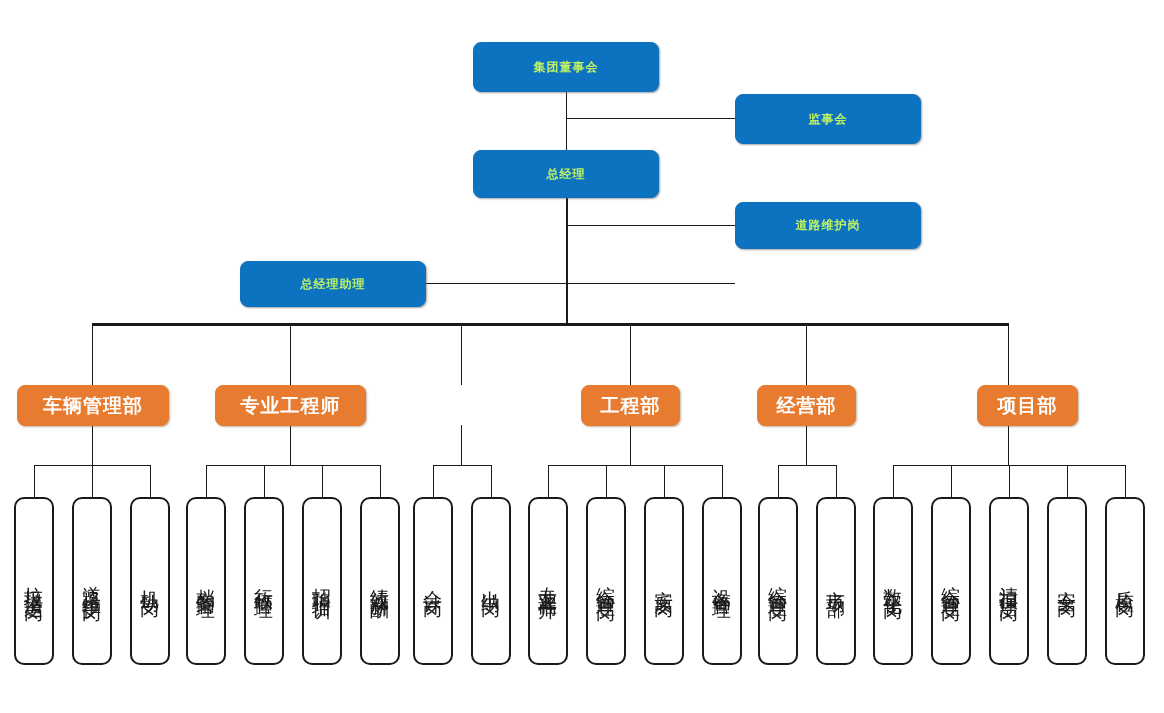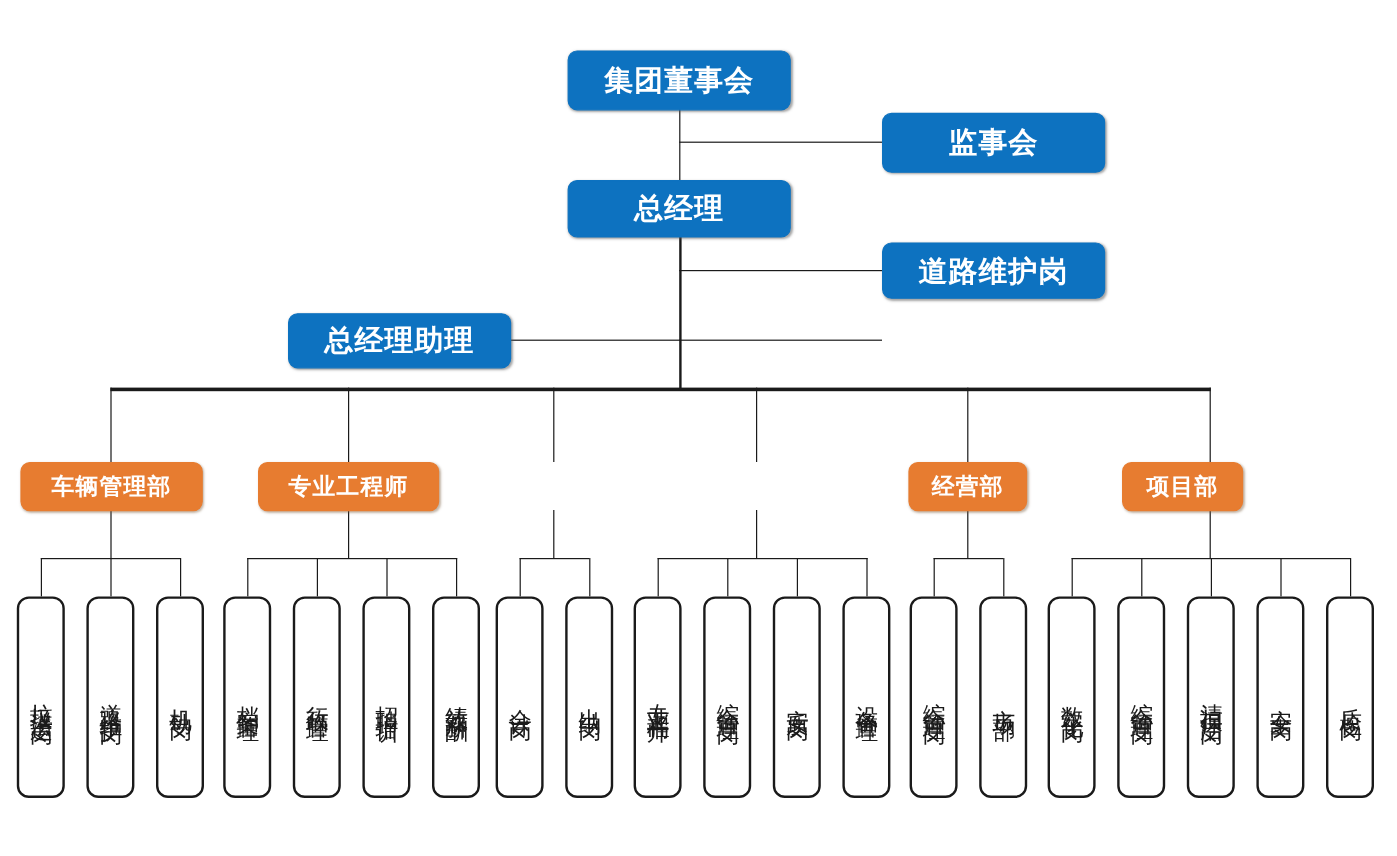--- a/index.html
+++ b/index.html
@@ -34,23 +34,23 @@
     box-sizing: border-box;
     display: flex;
     align-items: center;
     justify-content: center;
     border-radius: 8px;
     letter-spacing: 1px;
     white-space: nowrap;
   }
   .node-blue {
     background: #0d72c0;
-    color: #ffffff;
+    color: #bef264;
     border: 1px solid #0d72c0;
-    font-size: 24px;
+    font-size: 12px;
     font-weight: 700;
     box-shadow: 1px 1px 2px rgba(90,90,90,0.55);
   }
   .node-orange {
     background: #e77c30;
     color: #ffffff;
     border: 1px solid #e77c30;
     font-size: 19px;
     font-weight: 700;
     box-shadow: 1px 1px 2px rgba(120,90,60,0.45);
@@ -158,26 +158,29 @@
 
   <div class="node node-orange" style="left:17px; top:385px; width:152px; height:41px;">
     <span>车辆管理部</span>
   </div>
 
   <div class="node node-orange" style="left:215px; top:385px; width:151px; height:41px;">
     <span>专业工程师</span>
   </div>
 
 
+  <div class="node node-orange" style="left:581px; top:385px; width:99px; height:41px;">
+    <span>工程部</span>
+  </div>
 
   <div class="node node-orange" style="left:757px; top:385px; width:99px; height:41px;">
     <span>经营部</span>
   </div>
 
-  <div class="node node-orange" style="left:935px; top:385px; width:101px; height:41px;">
+  <div class="node node-orange" style="left:977px; top:385px; width:101px; height:41px;">
     <span>项目部</span>
   </div>
 
   <div class="node node-leaf" style="left:14px; top:497px; width:40px; height:168px;">
     <span>垃圾清运岗</span>
   </div>
   <div class="node node-leaf" style="left:72px; top:497px; width:40px; height:168px;">
     <span>道路维护岗</span>
   </div>
   <div class="node node-leaf" style="left:130px; top:497px; width:40px; height:168px;">

